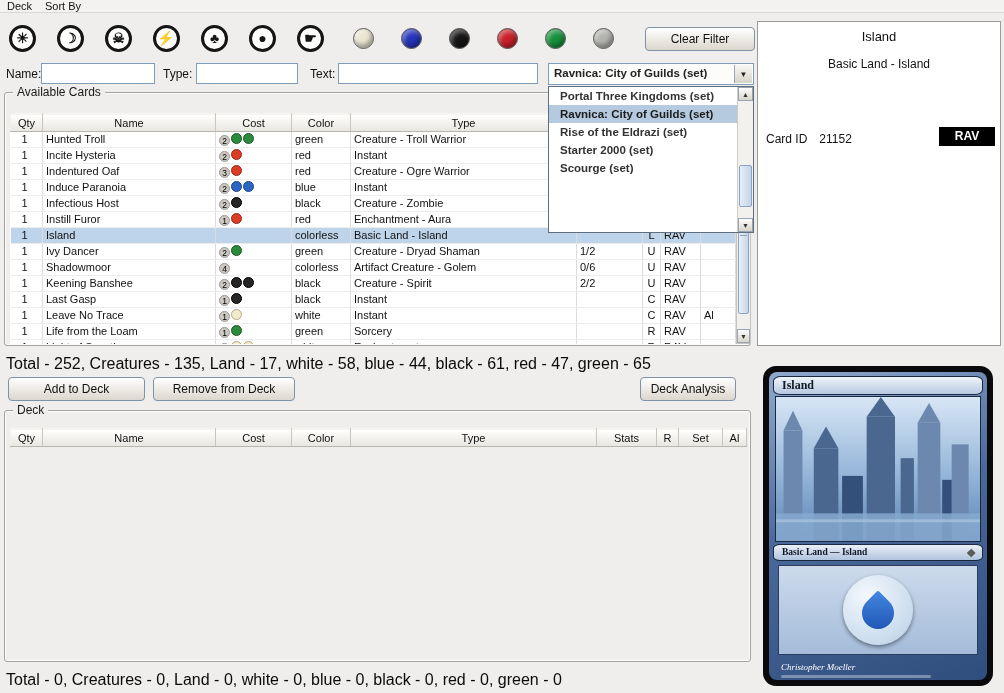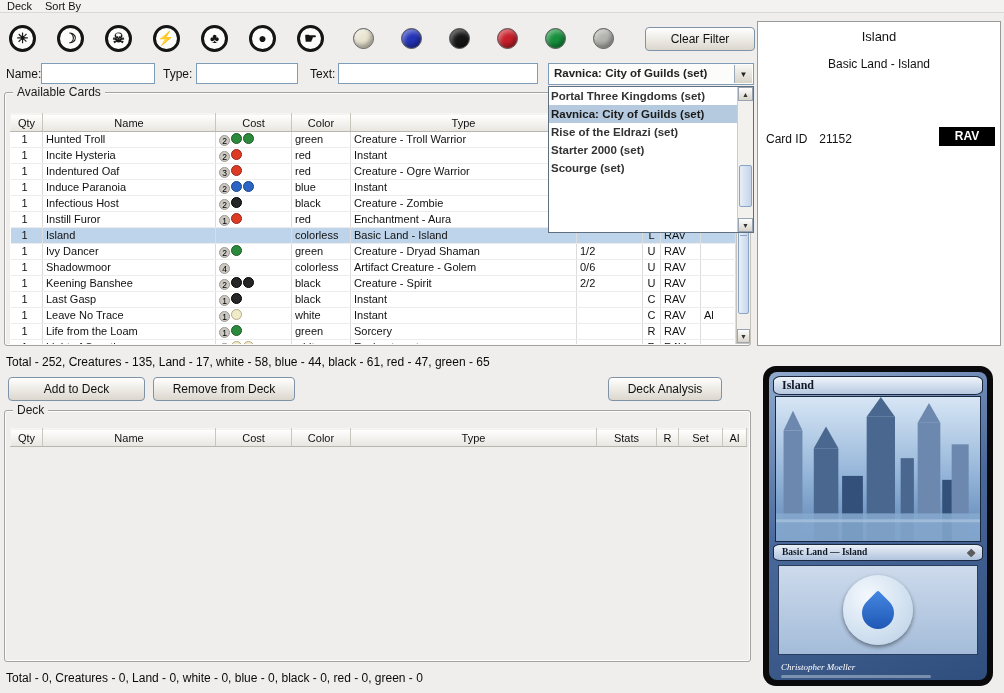--- a/index.html
+++ b/index.html
@@ -27,21 +27,21 @@
 
   
   .combo { position:absolute; left:548px; top:63px; width:206px; height:22px; border:1px solid #7f9db9; background:#fcfcfb; cursor:pointer; }
   .combo-text { position:absolute; left:5px; top:3px; font-size:11.5px; font-weight:bold; color:#222; white-space:nowrap; }
   .combo-arrow { position:absolute; right:1px; top:1px; bottom:1px; width:18px; background:linear-gradient(#f8f7f4,#d7d3c9);
                  border-left:1px solid #9aa8b8; display:flex; align-items:center; justify-content:center; font-size:8px; color:#222; }
 
   
   .popup { position:absolute; left:548px; top:86px; width:206px; height:147px; background:#fff; border:1px solid #5f6f80; z-index:60; }
   .popup-list { position:absolute; left:0; top:0; bottom:0; right:16px; overflow:hidden; }
-  .popup-item { height:18px; line-height:18px; padding-left:2px; font-size:11.5px; font-weight:bold; color:#333; white-space:nowrap; cursor:pointer; }
+  .popup-item { height:18px; line-height:18px; padding-left:11px; font-size:11.5px; font-weight:bold; color:#333; white-space:nowrap; cursor:pointer; }
   .popup-item.hl { background:#b5cade; color:#1a1a1a; }
   .popup-scroll { position:absolute; right:0; top:0; bottom:0; width:16px; background:#f2f1ee; border-left:1px solid #cfccc6; }
   .sbtn { height:14px; background:linear-gradient(#fdfdfd,#d8d4ca); border:1px solid #97a5b5; font-size:7px; text-align:center; line-height:13px; color:#333; cursor:pointer; }
   .sbtn.sbot { position:absolute; bottom:0; left:0; right:0; }
   .pthumb { position:absolute; left:1px; right:1px; top:78px; height:42px; background:linear-gradient(90deg,#e6eef8,#c4d4e8); border:1px solid #8aa4c6; border-radius:2px; cursor:grab; }
 
   
   .group { position:absolute; border:1px solid #a3a3a3; border-radius:3px; box-shadow: inset 0 0 0 1px #fbfbfa; }
   .group-label { position:absolute; top:-8px; left:8px; background:#efeeec; padding:0 4px; font-size:12px; color:#1a1a1a; }
 
@@ -68,21 +68,21 @@
   .m-B { background:#262626; border:1px solid #000; }
   .m-W { background:#f2ebca; border:1px solid #b5ad88; }
 
   
   .vscroll { position:absolute; width:15px; background:#f1f0ed; border:1px solid #c6c3bd; }
   .vthumb { position:absolute; left:1px; right:1px; top:42px; height:158px; background:linear-gradient(90deg,#e9f0f8,#c6d6ea);
             border:1px solid #8aa4c6; border-radius:2px; cursor:grab; }
   .grip { display:block; width:7px; height:1px; margin:72px auto 0; background:#8aa0bf; box-shadow:0 3px 0 #8aa0bf, 0 6px 0 #8aa0bf; }
 
   
-  .totalline { position:absolute; left:6px; font-size:12px; color:#0a0a0a; }
+  .totalline { position:absolute; left:6px; font-size:16px; color:#0a0a0a; }
 
   
   .cardinfo { position:absolute; left:757px; top:21px; width:244px; height:325px; background:#fff; border:1px solid #9a9a9a; }
   .cardinfo .cname { margin-top:7px; text-align:center; font-size:13px; }
   .cardinfo .ctype { margin-top:13px; text-align:center; font-size:12px; }
   .cardid { position:absolute; left:8px; top:110px; font-size:12px; }
   .cardid .val { margin-left:12px; }
   .setbadge { position:absolute; right:5px; top:105px; width:56px; height:19px; background:#000; color:#fff; font-weight:bold;
               font-size:12px; text-align:center; line-height:19px; }
 
@@ -366,21 +366,21 @@
     <div class="cardid">
       <span>Card ID</span><span class="val">21152</span>
     </div>
     <div class="setbadge">RAV</div>
   </div>
 
   <div class="totalline" style="top:355px">Total - 252, Creatures - 135, Land - 17, white - 58, blue - 44, black - 61, red - 47, green - 65</div>
 
   <button class="btn" style="left:8px;top:377px;width:137px">Add to Deck</button>
   <button class="btn" style="left:153px;top:377px;width:142px">Remove from Deck</button>
-  <button class="btn" style="left:608px;top:377px;width:114px">Deck Analysis</button>
+  <button class="btn" style="left:640px;top:377px;width:96px">Deck Analysis</button>
 
   <div class="group" style="left:4px;top:410px;width:747px;height:252px">
     <span class="group-label">Deck</span>
   </div>
   <div class="tablebox deckhdr" id="deckTable" style="left:10px;top:428px;width:737px;height:19px">
       <table class="grid">
         <colgroup>
           <col style="width: 32px;">
           <col style="width: 173px;">
           <col style="width: 76px;">

